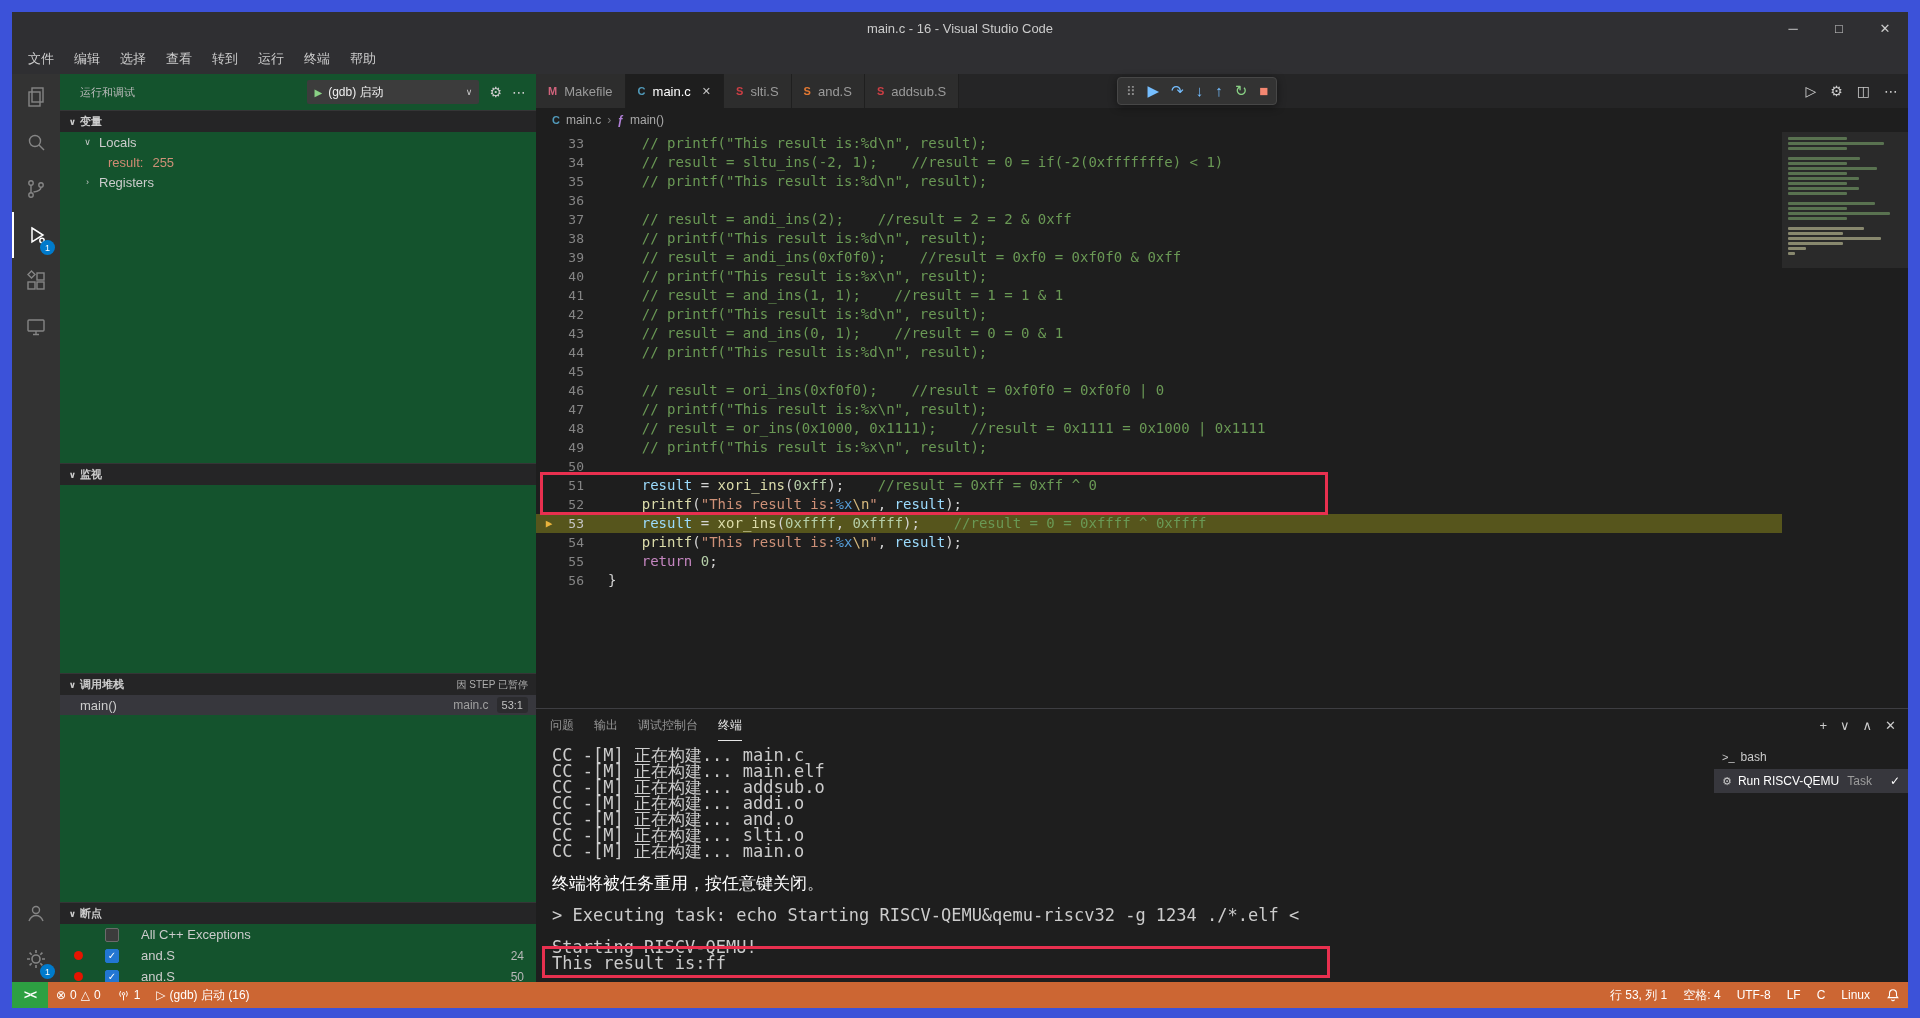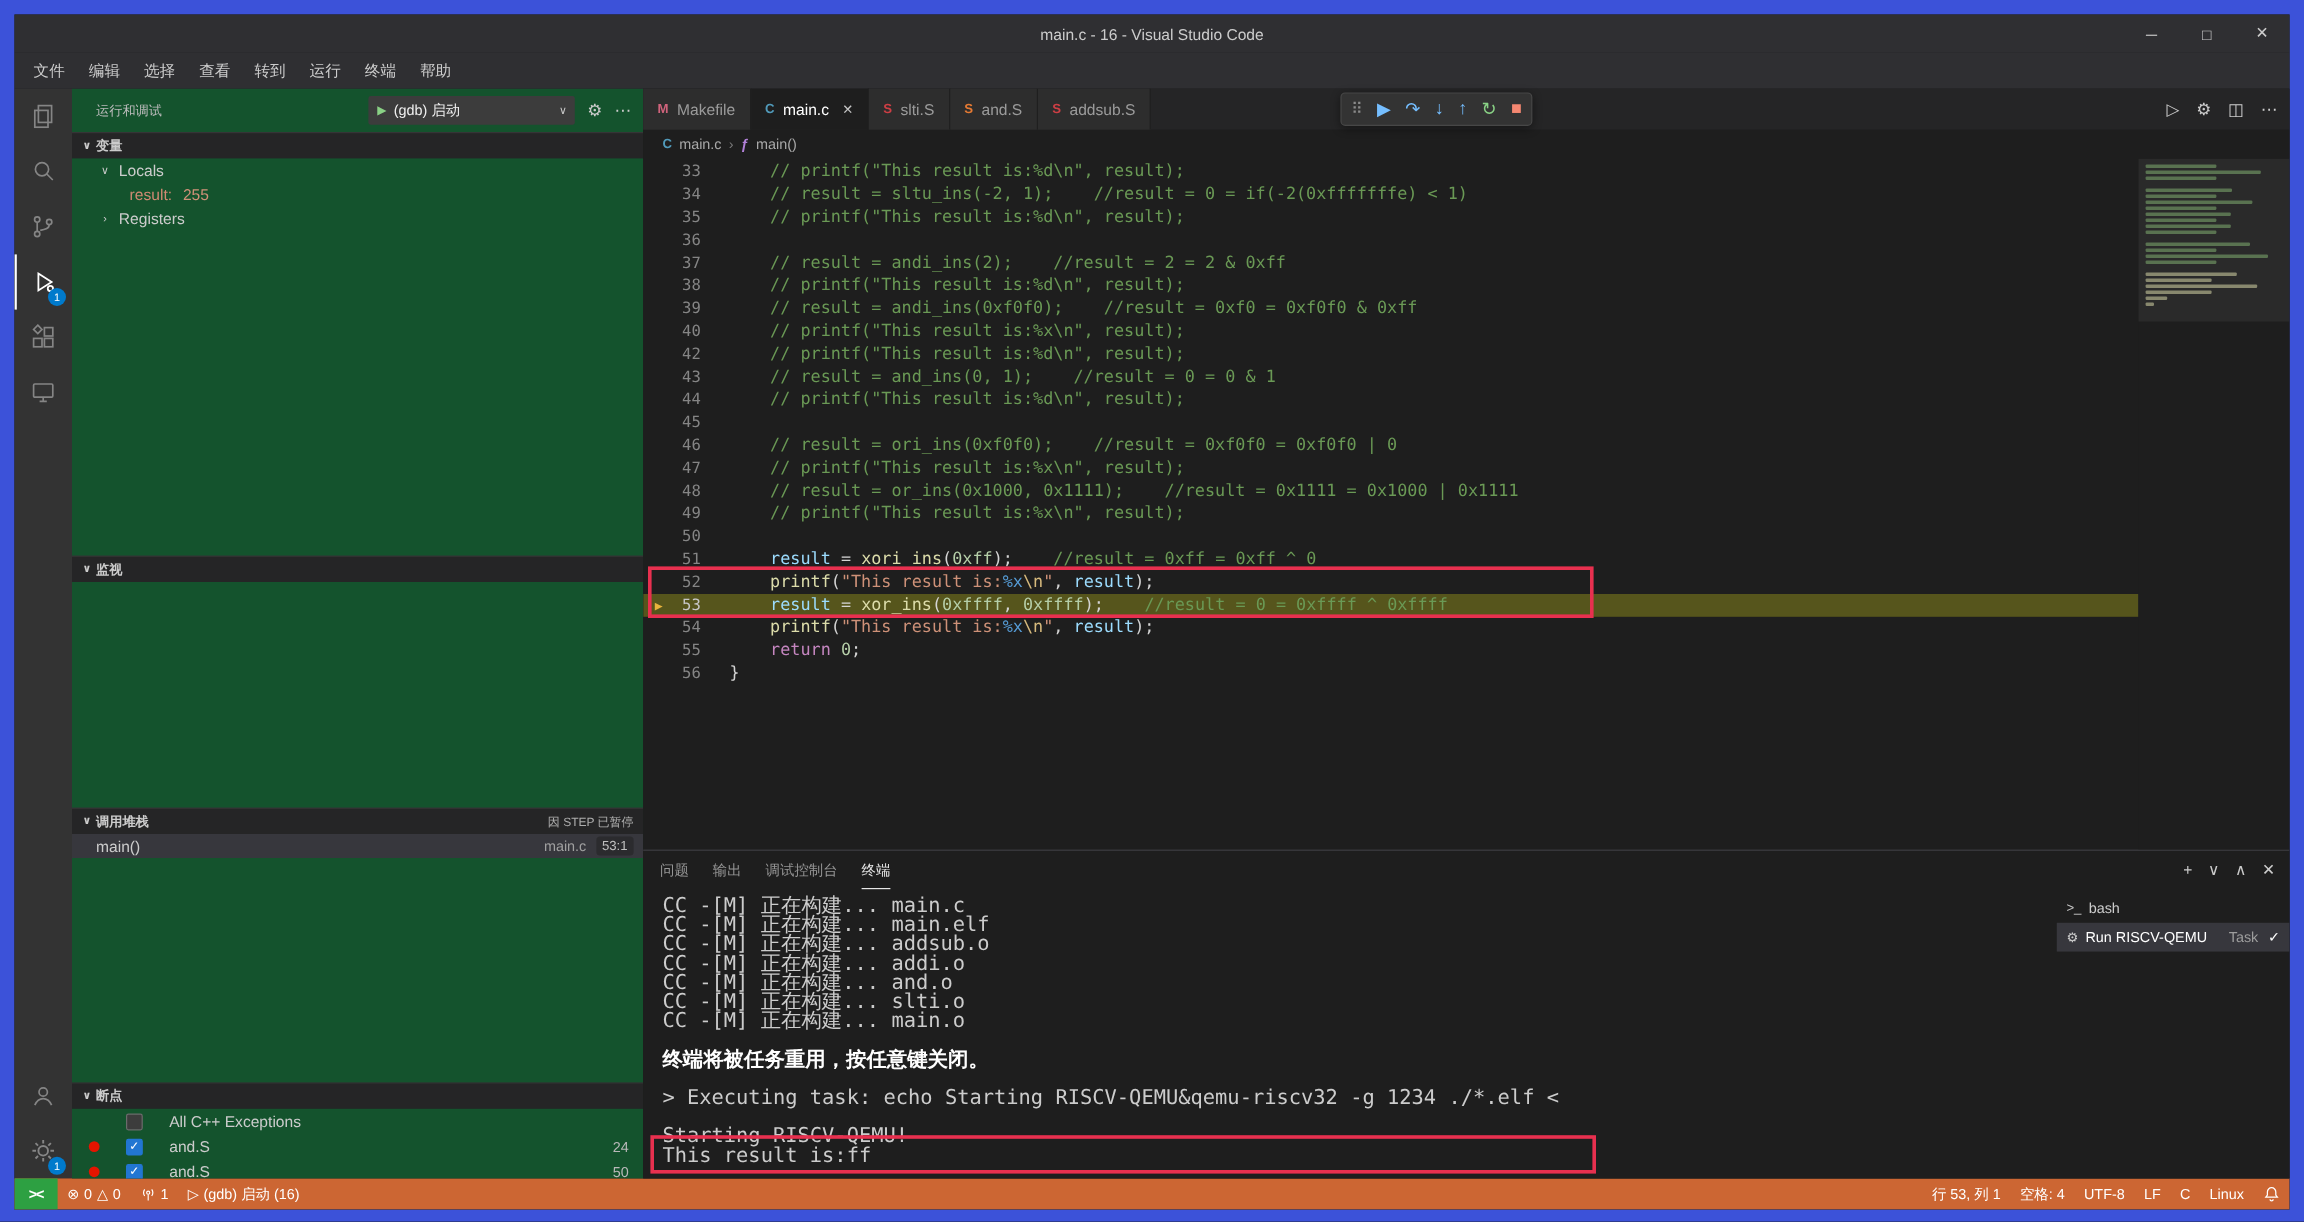--- a/index.html
+++ b/index.html
@@ -85,26 +85,26 @@
 
   
   .panel{height:274px;background:#1e1e1e;border-top:1px solid #3e3e42;display:flex;flex-direction:column;flex:0 0 auto}
   .panel-tabs{height:32px;display:flex;align-items:center;padding-left:14px;position:relative;flex:0 0 auto}
   .p-tab{font-size:12px;color:#969696;height:31px;line-height:31px;margin-right:20px}
   .p-tab.active{color:#e7e7e7;border-bottom:1px solid #e7e7e7}
   .panel-actions{position:absolute;right:12px;display:flex;gap:13px;color:#cccccc;font-size:13px}
   .panel-body{flex:1;display:flex;min-height:0}
   .terminal{flex:1;padding:6px 0 0 16px;font-family:"DejaVu Sans Mono","Liberation Mono",monospace;font-size:17px;color:#cccccc;overflow:hidden}
   .t-line{height:16px;line-height:16px;white-space:pre}
-  .t-line.bold{color:#ffffff;font-weight:bold}
+  .t-line.bold{color:#ffffff;font-weight:normal}
   .term-list{width:194px;padding-top:4px;flex:0 0 auto}
   .tl-row{height:24px;display:flex;align-items:center;padding:0 8px;color:#cccccc;font-size:12px;gap:6px}
   .tl-row.selected{background:#37373d;color:#fff}
   .tl-ic{font-size:11px;color:#cccccc}
-  .tl-sub{color:#9d9d9d;margin-left:12px}
+  .tl-sub{color:#9d9d9d;margin-left:2px}
   .tl-check{margin-left:auto;font-size:12px}
 
   
   .statusbar{height:26px;background:#cc6633;display:flex;align-items:center;color:#ffffff;font-size:12px;flex:0 0 auto}
   .sb-item{padding:0 8px;display:flex;align-items:center;gap:4px;height:26px;white-space:nowrap}
   .sb-remote{background:#2da042;width:36px;justify-content:center;padding:0;font-weight:bold;letter-spacing:-1px}
   .sb-right{margin-left:auto;display:flex}
   .sb-ic{font-size:12px}
 
   
@@ -357,20 +357,25 @@
               <span class="lnum">39</span>
               <span class="lcontent"><span class="tk-cm">    // result = andi_ins(0xf0f0);    //result = 0xf0 = 0xf0f0 &amp; 0xff</span></span>
             </div>
             <div class="code-line">
               <span class="glyph"></span>
               <span class="lnum">40</span>
               <span class="lcontent"><span class="tk-cm">    // printf("This result is:%x\n", result);</span></span>
             </div>
             <div class="code-line">
               <span class="glyph"></span>
+              <span class="lnum">41</span>
+              <span class="lcontent"><span class="tk-cm">    // result = and_ins(1, 1);    //result = 1 = 1 &amp; 1</span></span>
+            </div>
+            <div class="code-line">
+              <span class="glyph"></span>
               <span class="lnum">42</span>
               <span class="lcontent"><span class="tk-cm">    // printf("This result is:%d\n", result);</span></span>
             </div>
             <div class="code-line">
               <span class="glyph"></span>
               <span class="lnum">43</span>
               <span class="lcontent"><span class="tk-cm">    // result = and_ins(0, 1);    //result = 0 = 0 &amp; 1</span></span>
             </div>
             <div class="code-line">
               <span class="glyph"></span>

